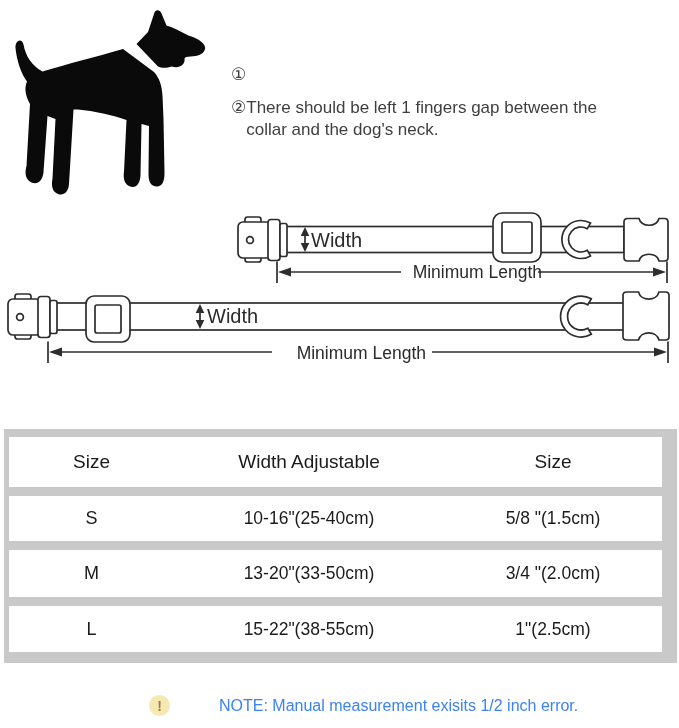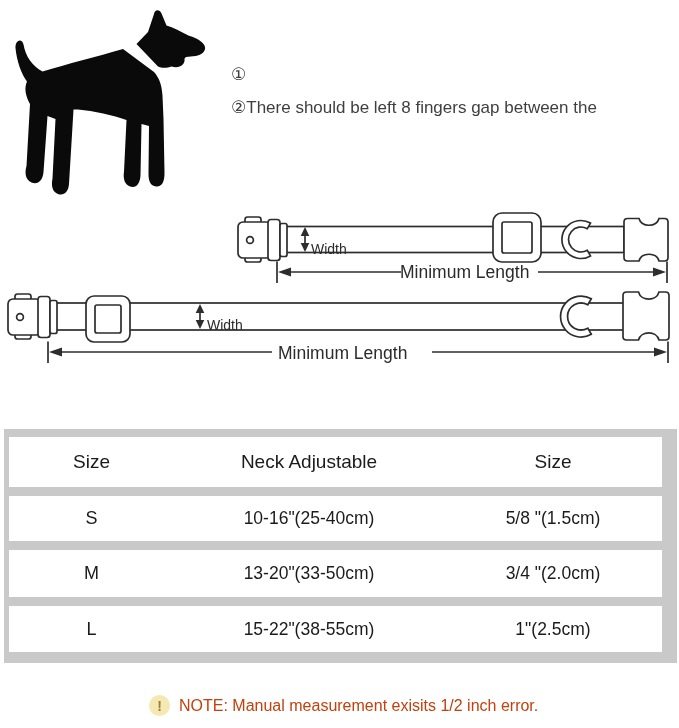--- a/index.html
+++ b/index.html
@@ -11,22 +11,22 @@
   }
   .abs { position:absolute; }
 
   
   .instr { position:absolute; left:231px; top:64px; width:448px; color:#3f3f3f; font-size:17px; }
   .instr-item { display:flex; line-height:22.5px; margin-bottom:10px; }
   .instr-num { flex:0 0 auto; }
 
   
   .lbl { position:absolute; color:#2b2b2b; white-space:nowrap; }
-  .width-lbl { font-size:14px;margin-top:12px; }
-  .dim-lbl { font-size:17.5px; text-align:left; white-space:nowrap; }
+  .width-lbl { font-size:20px; }
+  .dim-lbl { font-size:17.5px; text-align:right; white-space:nowrap; }
 
   
   .wh { fill:#ffffff; stroke:#2d2d2d; stroke-width:1.7; }
   .ln { fill:none; stroke:#2d2d2d; stroke-width:1.7; }
   .fil { fill:#2d2d2d; stroke:none; }
 
   
   .size-table {
     position:absolute; left:4px; top:429px; width:673px; height:234px;
     background:#c9c9c9; display:grid; grid-template-rows:50px 45px 47px 46px;
@@ -39,21 +39,21 @@
   .th { font-size:19px; }
   .tsize { font-size:18px; }
   .tval { font-size:17.5px; }
 
   
   .note { position:absolute; left:149px; top:695px; display:flex; align-items:center; gap:9px; }
   .note-ico {
     width:21px; height:21px; border-radius:50%; background:#f5e8b2; color:#95823a;
     font-size:14px; font-weight:bold; display:flex; align-items:center; justify-content:center;
   }
-  .note-txt { font-size:16px; color:#c2410c; }
+  .note-txt { font-size:16px; color:#3b82f6;margin-left:40px; }
 </style>
 </head>
 <body>
 
 <div class="canvas">
 
   <svg class="abs" style="left:5px;top:5px" width="215" height="195" viewBox="0 0 215 195">
     <g fill="#0a0a0a">
 
       <path d="M143,27
@@ -92,21 +92,22 @@
     </g>
   </svg>
 
   <div class="instr">
     <div class="instr-item">
       <span class="instr-num">①</span>
     </div>
     <div class="instr-item">
       <span class="instr-num">②</span>
       <div>
-        <div>There should be left 8 fingers gap between the</div>
+        <div>There should be left 1 fingers gap between the</div>
+        <div>collar and the dog's neck.</div>
       </div>
     </div>
   </div>
 
   <svg class="abs" style="left:230px;top:200px" width="449" height="95" viewBox="0 0 449 95">
     <rect class="wh" x="52" y="26.5" width="342" height="26"></rect>
     <g>
       <rect class="wh" x="15" y="17" width="16" height="9" rx="2.5"></rect>
       <rect class="wh" x="15" y="53" width="16" height="9" rx="2.5"></rect>
       <rect class="wh" x="8" y="22" width="33" height="36" rx="5"></rect>
@@ -170,21 +171,21 @@
       <polygon class="fil" points="667,67 654,62.6 654,71.4"></polygon>
       <line class="ln" x1="668" y1="56.5" x2="668" y2="78"></line>
     </g>
   </svg>
   <span class="lbl width-lbl" style="left:207px;top:305px">Width</span>
   <span class="lbl dim-lbl" style="left:278px;top:343px;width:148px">Minimum Length</span>
 
   <div class="size-table">
     <div class="trow">
       <div class="th">Size</div>
-      <div class="th">Neck Adjustable</div>
+      <div class="th">Width Adjustable</div>
       <div class="th">Size</div>
     </div>
     <div class="trow">
       <div class="tsize">S</div>
       <div class="tval">10-16"(25-40cm)</div>
       <div class="tval">5/8 "(1.5cm)</div>
     </div>
     <div class="trow">
       <div class="tsize">M</div>
       <div class="tval">13-20"(33-50cm)</div>

